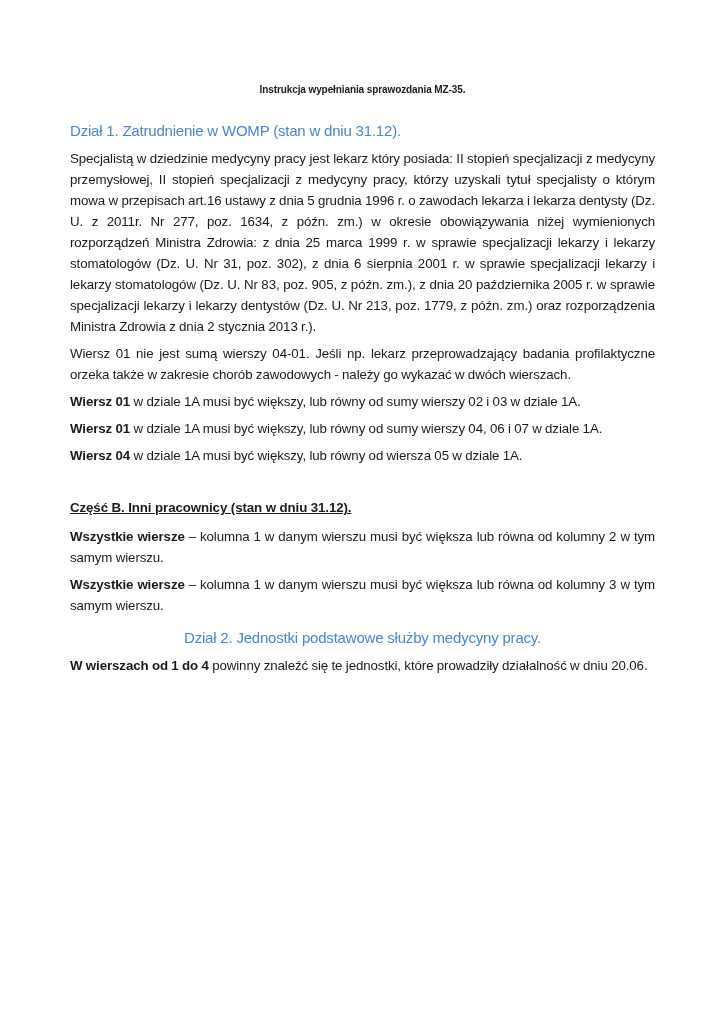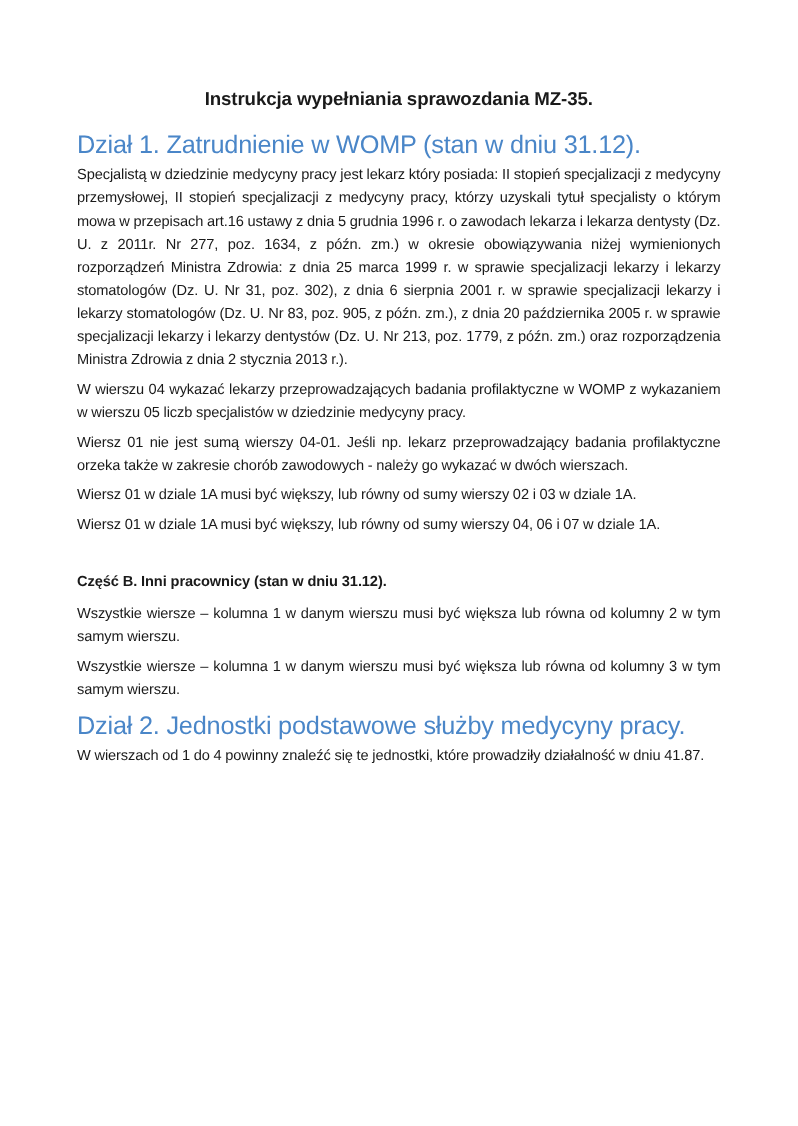--- a/index.html
+++ b/index.html
@@ -16,86 +16,88 @@
   }
   .page {
     box-sizing: border-box;
     width: 725px;
     height: 1024px;
     padding: 80px 70px 40px 70px;
     background: #ffffff;
   }
   .doc-title {
     margin: 0 0 19px 0;
-    font-size: 17px;
+    font-size: 10px;
     line-height: 19px;
     font-weight: bold;
     text-align: center;
     letter-spacing: -0.1px;
   }
   .section-heading {
     margin: 0 0 4px 0;
-    font-size: 23px;
+    font-size: 15px;
     line-height: 26px;
     font-weight: 400;
     color: #4a86c8;
     letter-spacing: -0.2px;
   }
   .section-heading.dzial2 {
     margin-top: 9px;
+    text-align: center;
   }
   .sub-heading {
     margin: 0 0 8px 0;
     font-size: 13.3px;
     line-height: 21px;
     font-weight: bold;
     letter-spacing: -0.1px;
   }
   .sub-heading.czesc-b {
     margin-top: 31px;
+    text-decoration: underline;
   }
   .para {
     margin: 0 0 6px 0;
     font-size: 13.3px;
     line-height: 21px;
     text-align: justify;
     letter-spacing: -0.1px;
     word-spacing: -0.2px;
   }
   .para strong {
-    font-weight: normal;
+    font-weight: bold;
   }
 </style>
 </head>
 <body>
 
 <div class="page">
 
   <p class="doc-title">Instrukcja wypełniania sprawozdania MZ-35.</p>
 
   <h1 class="section-heading">Dział 1. Zatrudnienie w WOMP (stan w dniu 31.12).</h1>
 
 
   <p class="para">Specjalistą w dziedzinie medycyny pracy jest lekarz który posiada: II stopień specjalizacji z medycyny przemysłowej, II stopień specjalizacji z medycyny pracy, którzy uzyskali tytuł specjalisty o którym mowa w przepisach art.16 ustawy z dnia 5 grudnia 1996 r. o zawodach lekarza i lekarza dentysty (Dz. U. z 2011r. Nr 277, poz. 1634, z późn. zm.) w okresie obowiązywania niżej wymienionych rozporządzeń Ministra Zdrowia: z dnia 25 marca 1999 r. w sprawie specjalizacji lekarzy i lekarzy stomatologów (Dz. U. Nr 31, poz. 302), z dnia 6 sierpnia 2001 r. w sprawie specjalizacji lekarzy i lekarzy stomatologów (Dz. U. Nr 83, poz. 905, z późn. zm.), z dnia 20 października 2005 r. w sprawie specjalizacji lekarzy i lekarzy dentystów (Dz. U. Nr 213, poz. 1779, z późn. zm.) oraz rozporządzenia Ministra Zdrowia z dnia 2 stycznia 2013 r.).</p>
 
 
-  <p class="para">W wierszu 04 wykazać lekarzy przeprowadzających badania profilaktyczne w WOMP z wykazaniem w wierszu 05 liczb specjalistów w dziedzinie medycyny pracy.</p>
 
   <p class="para">Wiersz 01 nie jest sumą wierszy 04-01. Jeśli np. lekarz przeprowadzający badania profilaktyczne orzeka także w zakresie chorób zawodowych - należy go wykazać w dwóch wierszach.</p>
 
 
   <p class="para"><strong>Wiersz 01</strong><span> w dziale 1A musi być większy, lub równy od sumy wierszy 02 i 03 w dziale 1A.</span></p>
 
   <p class="para"><strong>Wiersz 01</strong><span> w dziale 1A musi być większy, lub równy od sumy wierszy 04, 06 i 07 w dziale 1A.</span></p>
 
+  <p class="para"><strong>Wiersz 04</strong><span> w dziale 1A musi być większy, lub równy od wiersza 05 w dziale 1A.</span></p>
 
   <p class="sub-heading czesc-b">Część B. Inni pracownicy (stan w dniu 31.12).</p>
 
   <p class="para"><strong>Wszystkie wiersze</strong><span> – kolumna 1 w danym wierszu musi być większa lub równa od kolumny 2 w tym samym wierszu.</span></p>
 
   <p class="para"><strong>Wszystkie wiersze</strong><span> – kolumna 1 w danym wierszu musi być większa lub równa od kolumny 3 w tym samym wierszu.</span></p>
 
 
   <h1 class="section-heading dzial2">Dział 2. Jednostki podstawowe służby medycyny pracy.</h1>
 
-  <p class="para"><strong>W wierszach od 1 do 4</strong><span> powinny znaleźć się te jednostki, które prowadziły działalność w dniu 41.87.</span></p>
+  <p class="para"><strong>W wierszach od 1 do 4</strong><span> powinny znaleźć się te jednostki, które prowadziły działalność w dniu 20.06.</span></p>
 
 </div>
 
 </body></html>

